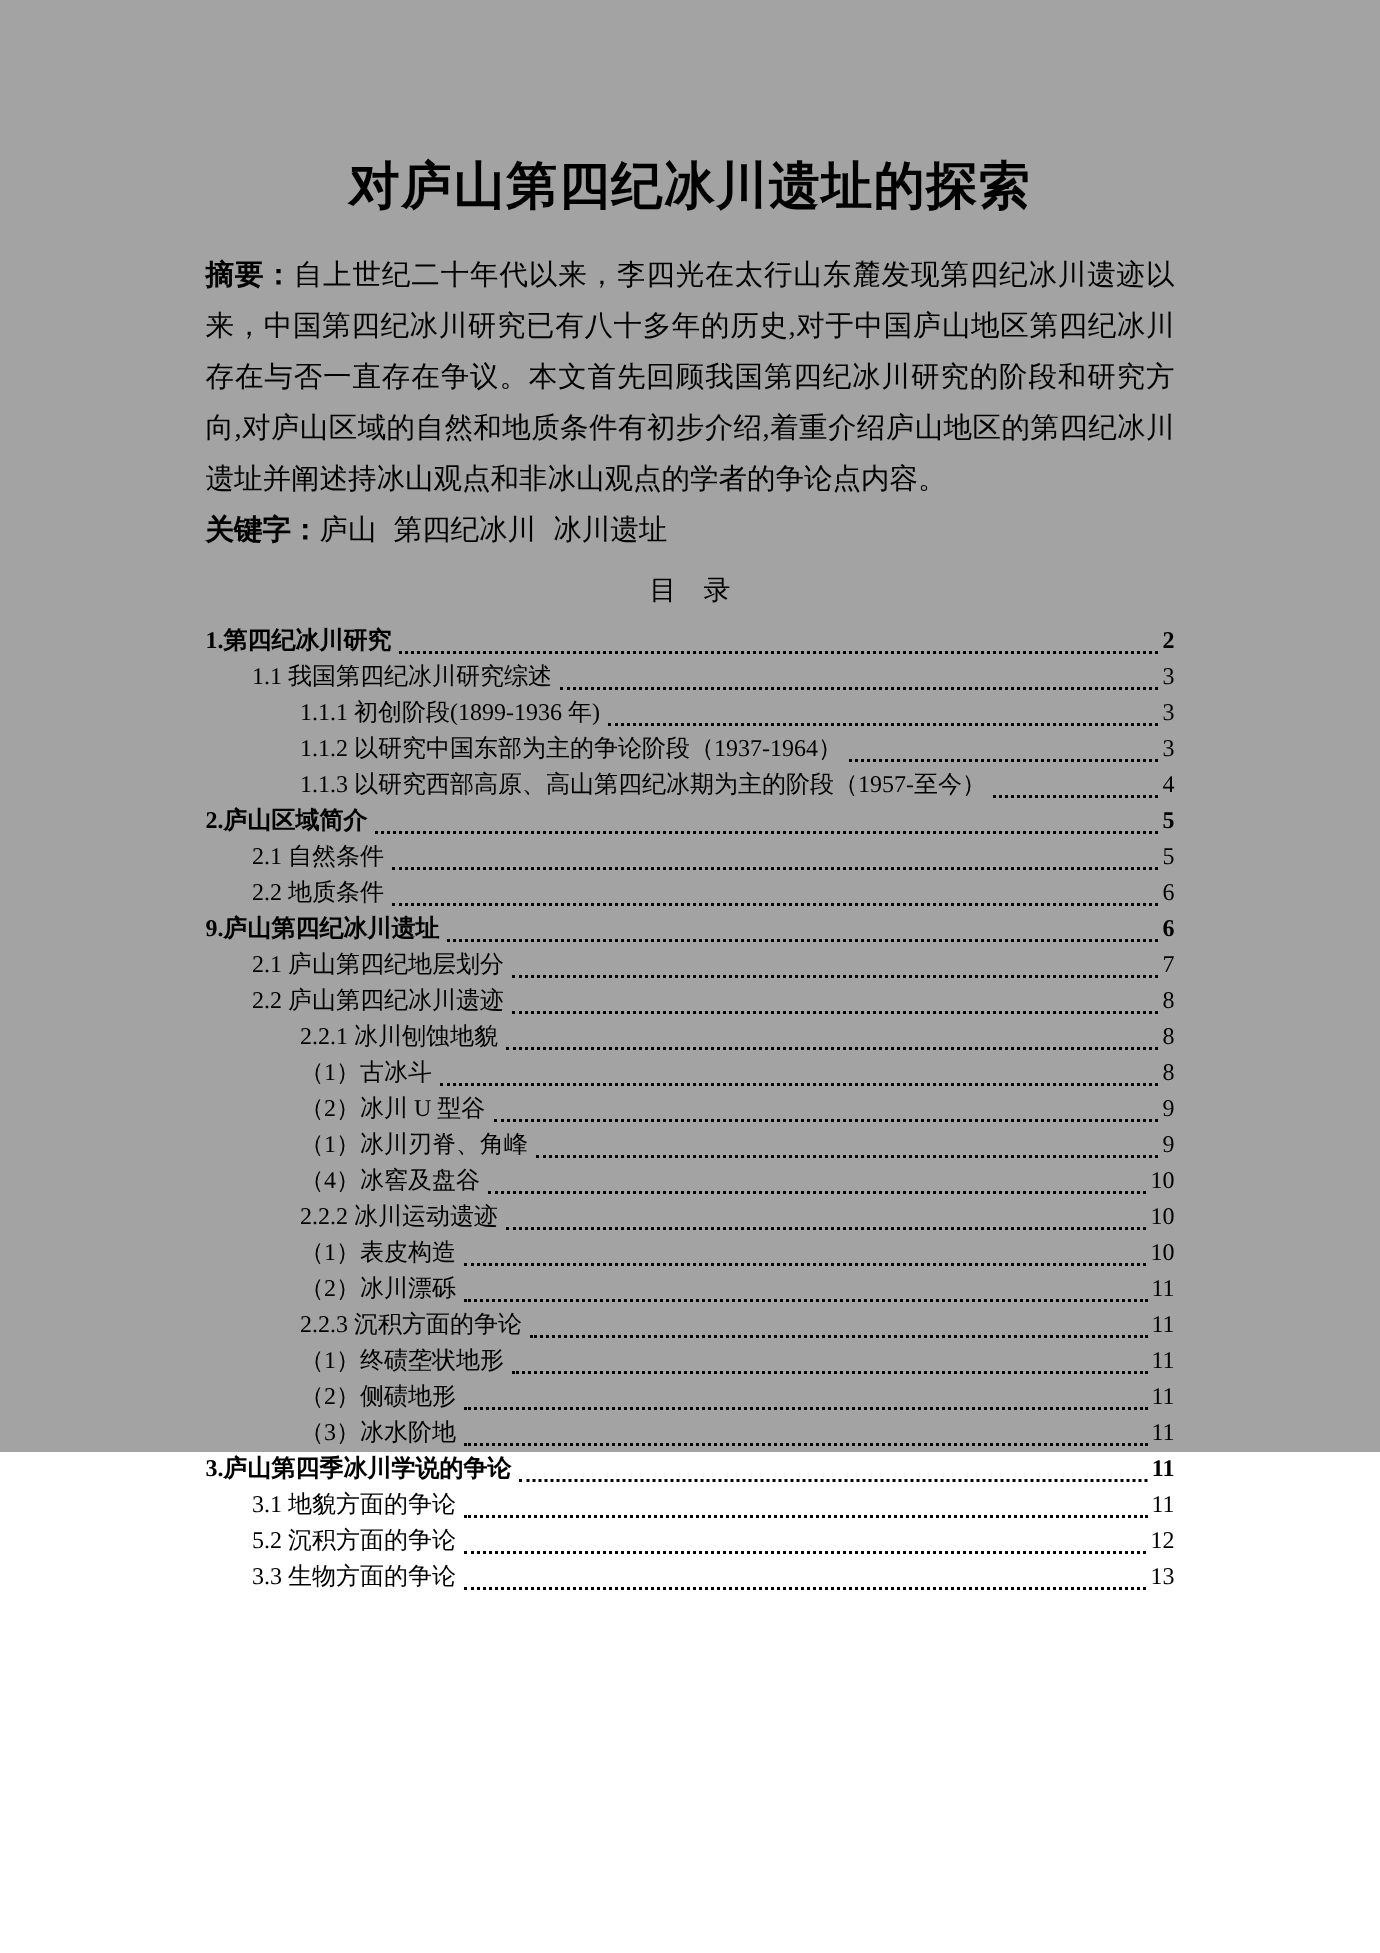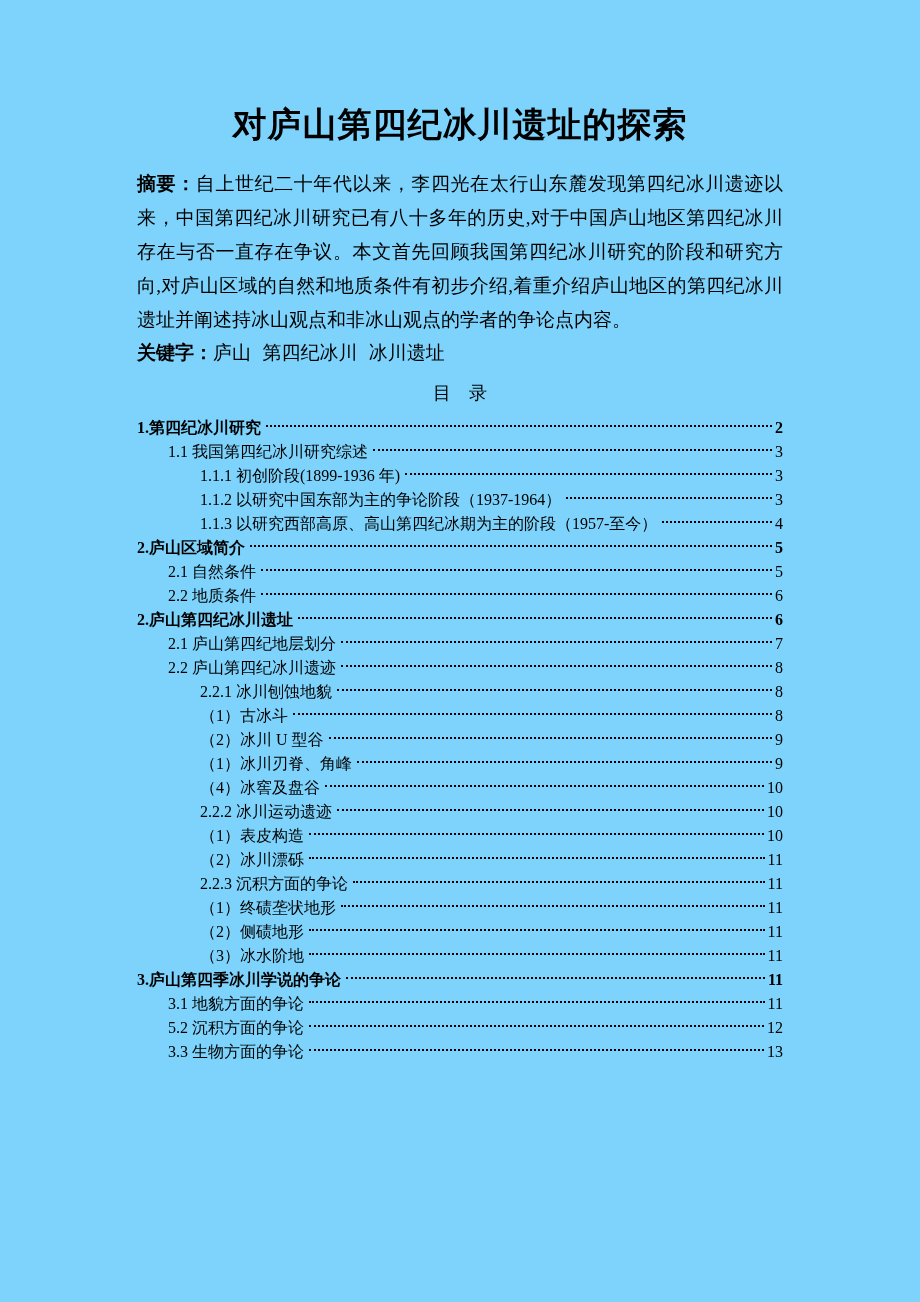--- a/index.html
+++ b/index.html
@@ -10,23 +10,23 @@
   body {
     width: 920px;
     height: 1302px;
     font-family: "Liberation Serif", "DejaVu Serif", serif;
     color: #000000;
     overflow: hidden;
   }
   .page {
     box-sizing: border-box;
     width: 920px;
-    height: 1302px;
+    height: 968px;
     padding: 103px 137px 0 137px;
-    background: #7dd3fc;
+    background: #a3a3a3;
   }
   .doc-title {
     font-size: 34px;
     font-weight: 700;
     text-align: center;
     margin: 0 0 20px 0;
     letter-spacing: 1px;
     line-height: 1.3;
   }
   .abstract {
@@ -50,21 +50,21 @@
     font-size: 18px;
     line-height: 30px;
     text-align: center;
     margin: 7px 0 8px 0;
   }
   .toc {
     font-size: 16px;
   }
   .toc-row {
     display: flex;
-    align-items: center;
+    align-items: flex-end;
     height: 24px;
     line-height: 24px;
     white-space: nowrap;
   }
   .toc-row.level-0 { font-weight: 700; }
   .toc-row.level-1 { padding-left: 31px; }
   .toc-row.level-2 { padding-left: 63px; }
   .toc-label {
     flex: 0 0 auto;
   }
@@ -135,21 +135,21 @@
     <span class="toc-page">5</span>
   </div>
 
   <div class="toc-row level-1">
     <span class="toc-label">2.2 地质条件</span>
     <span class="toc-leader"></span>
     <span class="toc-page">6</span>
   </div>
 
   <div class="toc-row level-0">
-    <span class="toc-label">2.庐山第四纪冰川遗址</span>
+    <span class="toc-label">9.庐山第四纪冰川遗址</span>
     <span class="toc-leader"></span>
     <span class="toc-page">6</span>
   </div>
 
   <div class="toc-row level-1">
     <span class="toc-label">2.1 庐山第四纪地层划分</span>
     <span class="toc-leader"></span>
     <span class="toc-page">7</span>
   </div>
 

